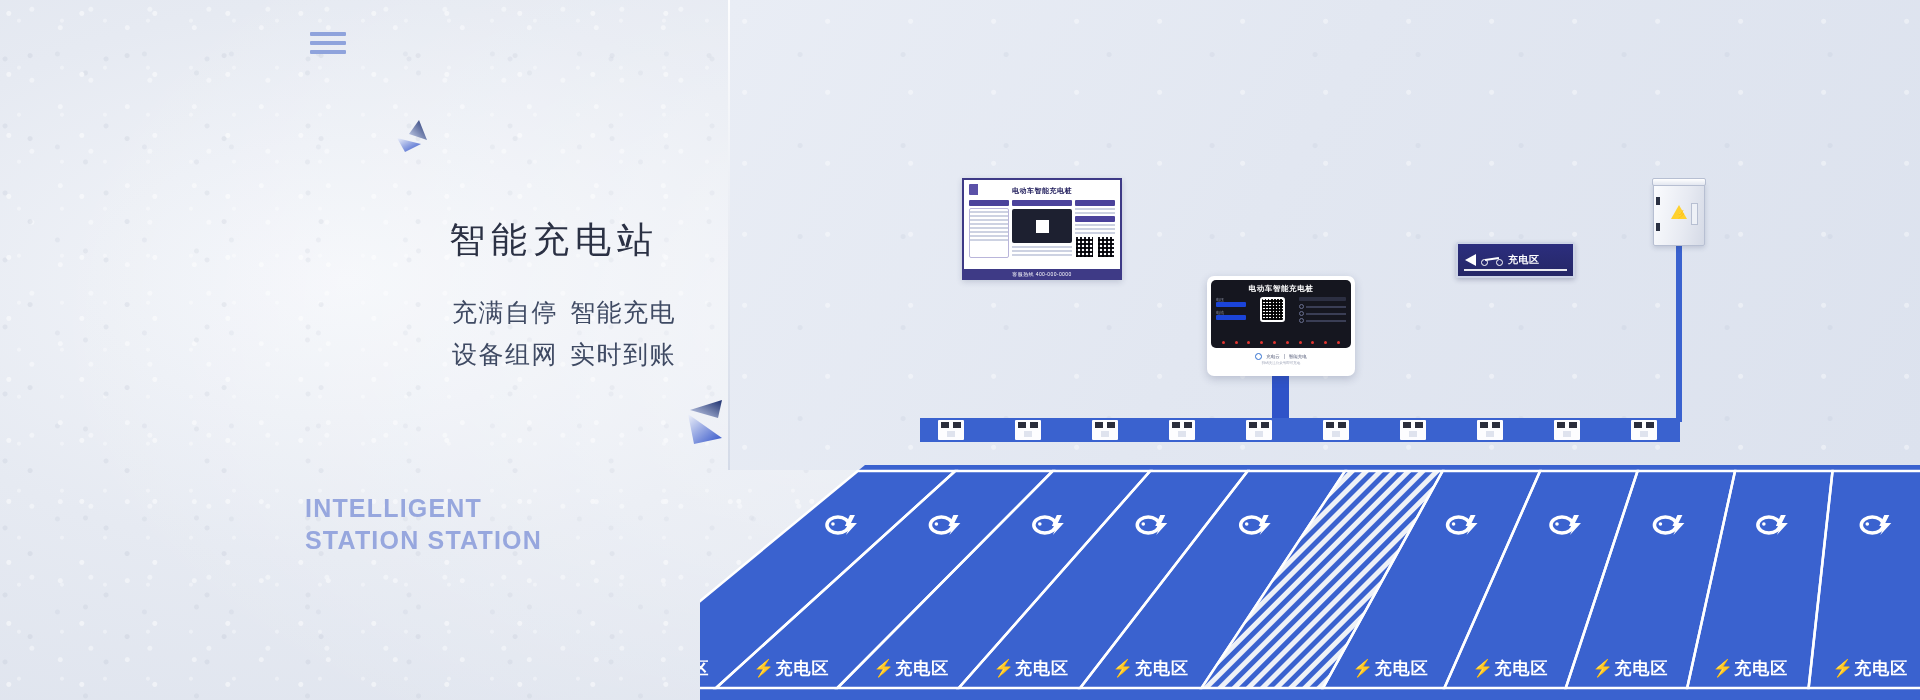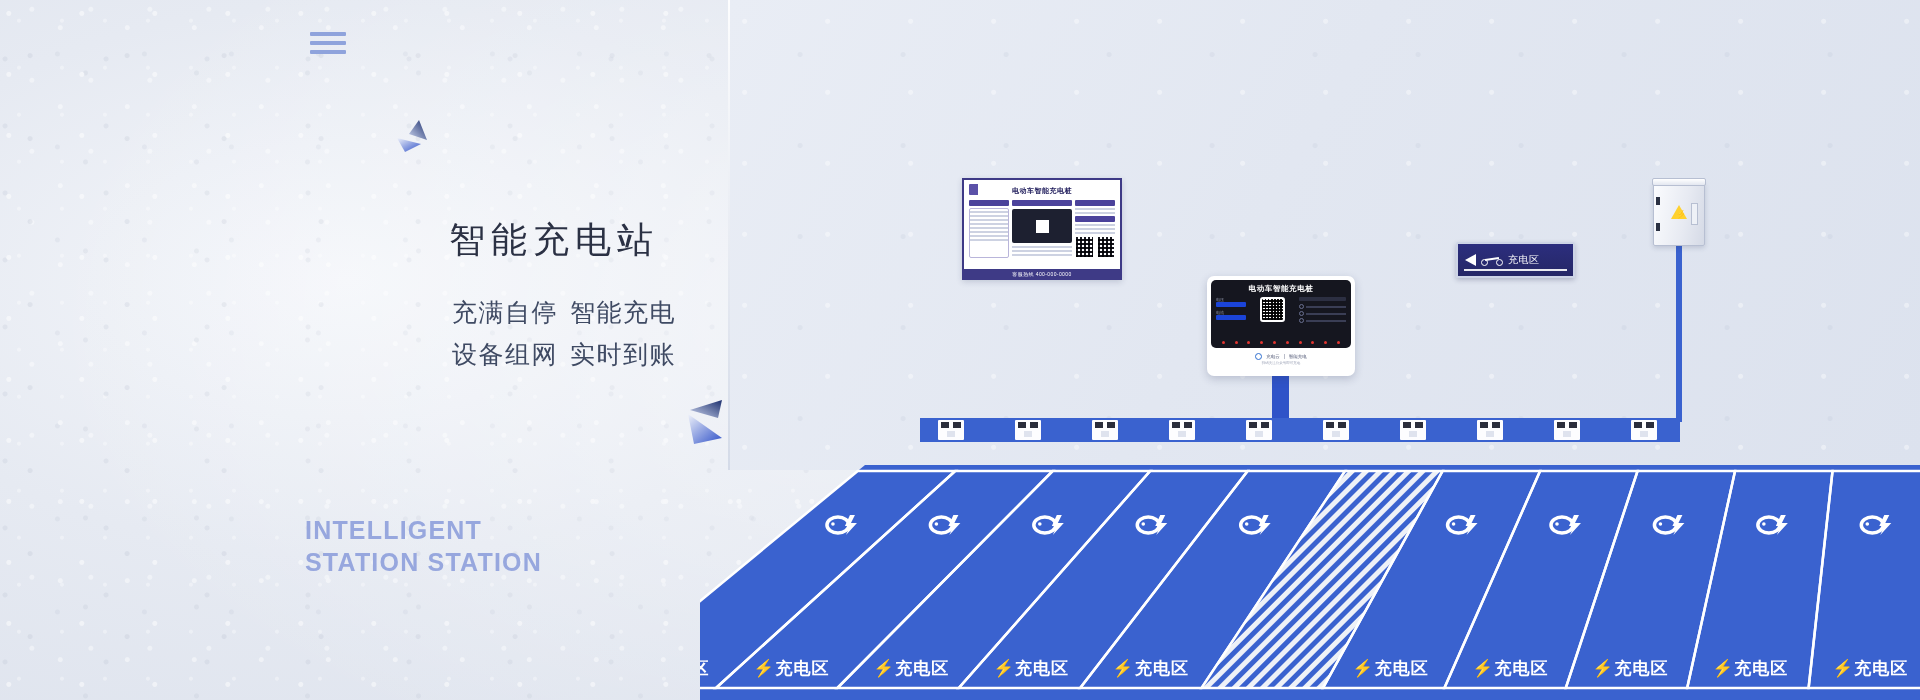--- a/index.html
+++ b/index.html
@@ -48,21 +48,21 @@
   }
   .subtitle {
     position:absolute; left:449px; top:216px;
     font-size:36px; font-weight:300; letter-spacing:6px; color:#2b3144;
   }
   .feat { position:absolute; left:452px; top:296px; }
   .featrow { display:flex; font-size:25px; font-weight:300; color:#3f4a63; letter-spacing:1.5px; margin-bottom:9px;justify-content:flex-end; }
   .featrow span:first-child { width:118px; }
   .en {
     position:absolute; left:305px; top:492px;
-    font-size:25px; font-weight:bold; color:#97a7de; letter-spacing:1.2px; line-height:1.28;margin-top:22px;
+    font-size:25px; font-weight:bold; color:#97a7de; letter-spacing:1.2px; line-height:1.28;
   }
 
   
   .tri { position:absolute; }
 
   
   .scene { position:absolute; left:0; top:0; width:1920px; height:700px; }
   .wall {
     position:absolute; left:728px; top:0; width:1192px; height:470px;
     background:linear-gradient(120deg,#e9edf5 0%,#e2e7f1 45%,#dce2ee 100%);
@@ -135,21 +135,21 @@
 
   
   .sign {
     position:absolute; left:1456px; top:242px; width:119px; height:36px;
     background:linear-gradient(180deg,#2c2e7e 0%,#252766 100%);
     border:2px solid #cdd4e6; border-radius:2px;
     display:flex; align-items:center; gap:5px; padding:0 7px;
     box-shadow:0 2px 5px rgba(30,40,80,.25);
   }
   .sign-arrow { width:0;height:0;border-top:6px solid transparent;border-bottom:6px solid transparent;border-right:11px solid #fff; }
-  .sign-txt { color:#fff; font-size:10px; font-weight:normal; letter-spacing:.5px; }
+  .sign-txt { color:#fff; font-size:10px; font-weight:bold; letter-spacing:.5px; }
   .sign-line { position:absolute; left:6px; right:6px; bottom:5px; height:2px; background:#fff; opacity:.9; }
   .scoot { position:relative; width:22px; height:12px; }
   .scoot b, .scoot i { position:absolute; background:#fff; }
   .scoot b { width:7px;height:7px;border-radius:50%;border:1.5px solid #fff;background:transparent;bottom:0; }
   .scoot b.w1{left:0;} .scoot b.w2{right:0;}
   .scoot i { height:2px; width:14px; left:4px; top:4px; transform:rotate(-8deg); }
 
   
   .cab { position:absolute; left:1653px; top:182px; width:52px; height:64px;
          background:linear-gradient(100deg,#fbfcfe 0%,#e7eaf2 60%,#d5dae6 100%);

